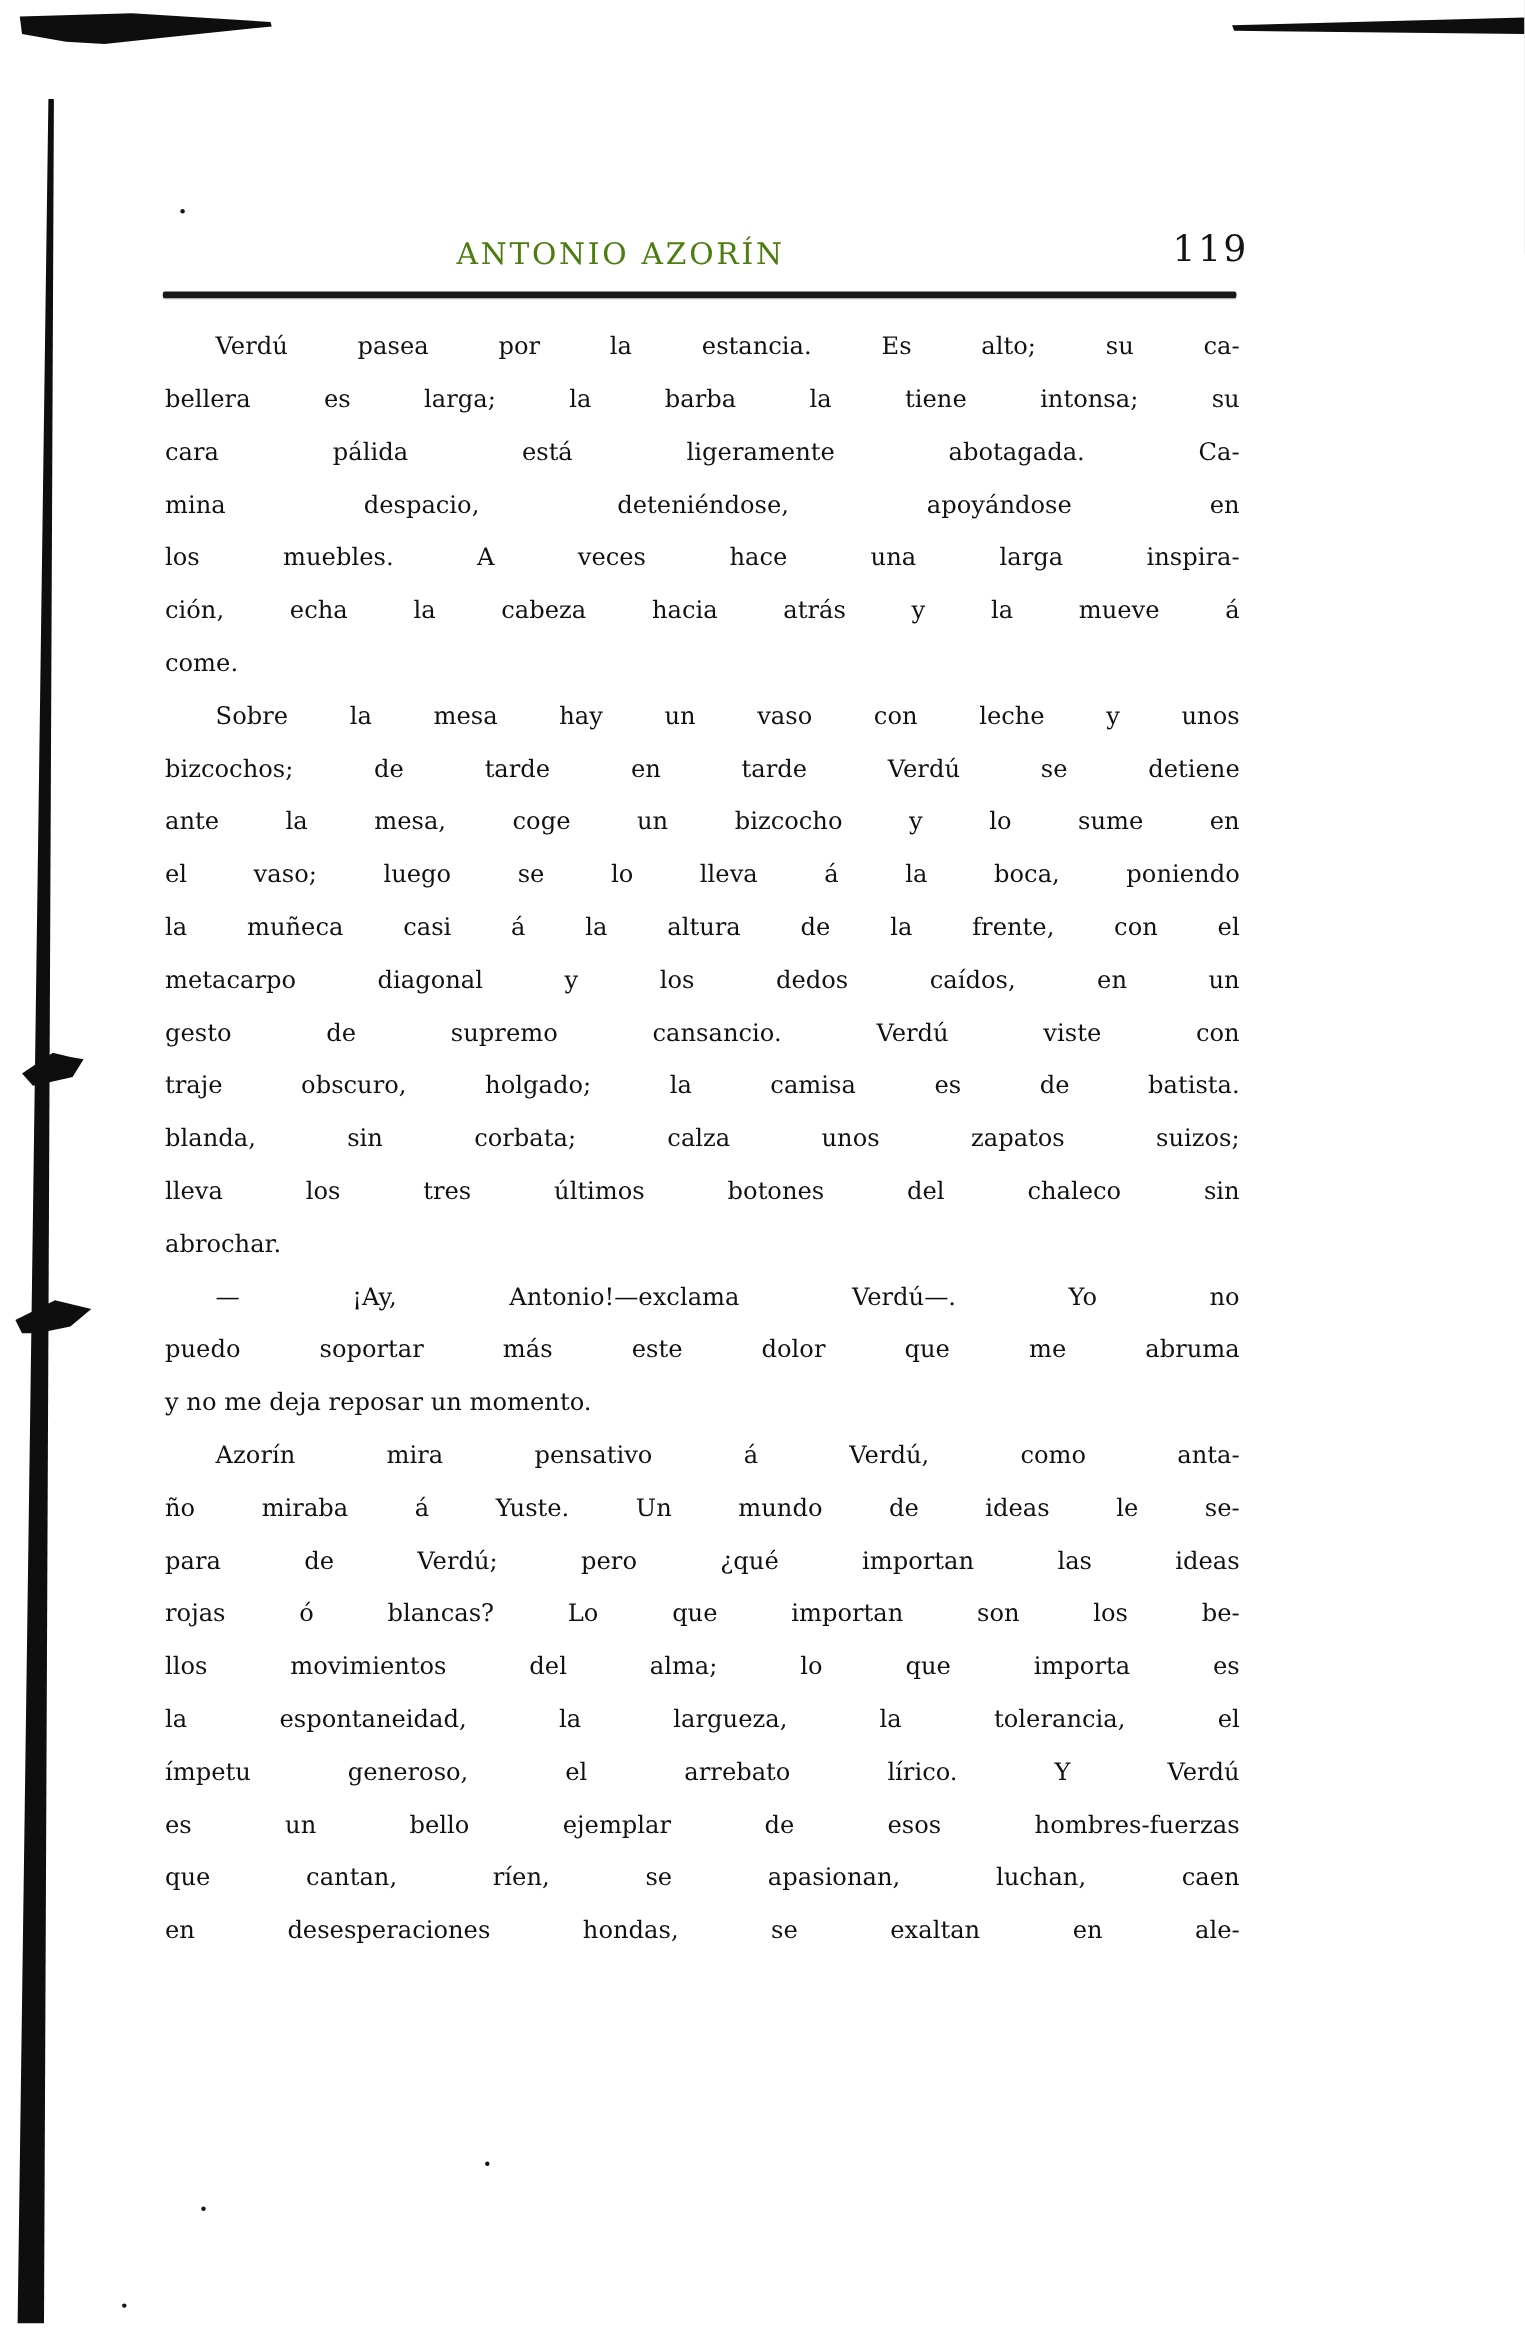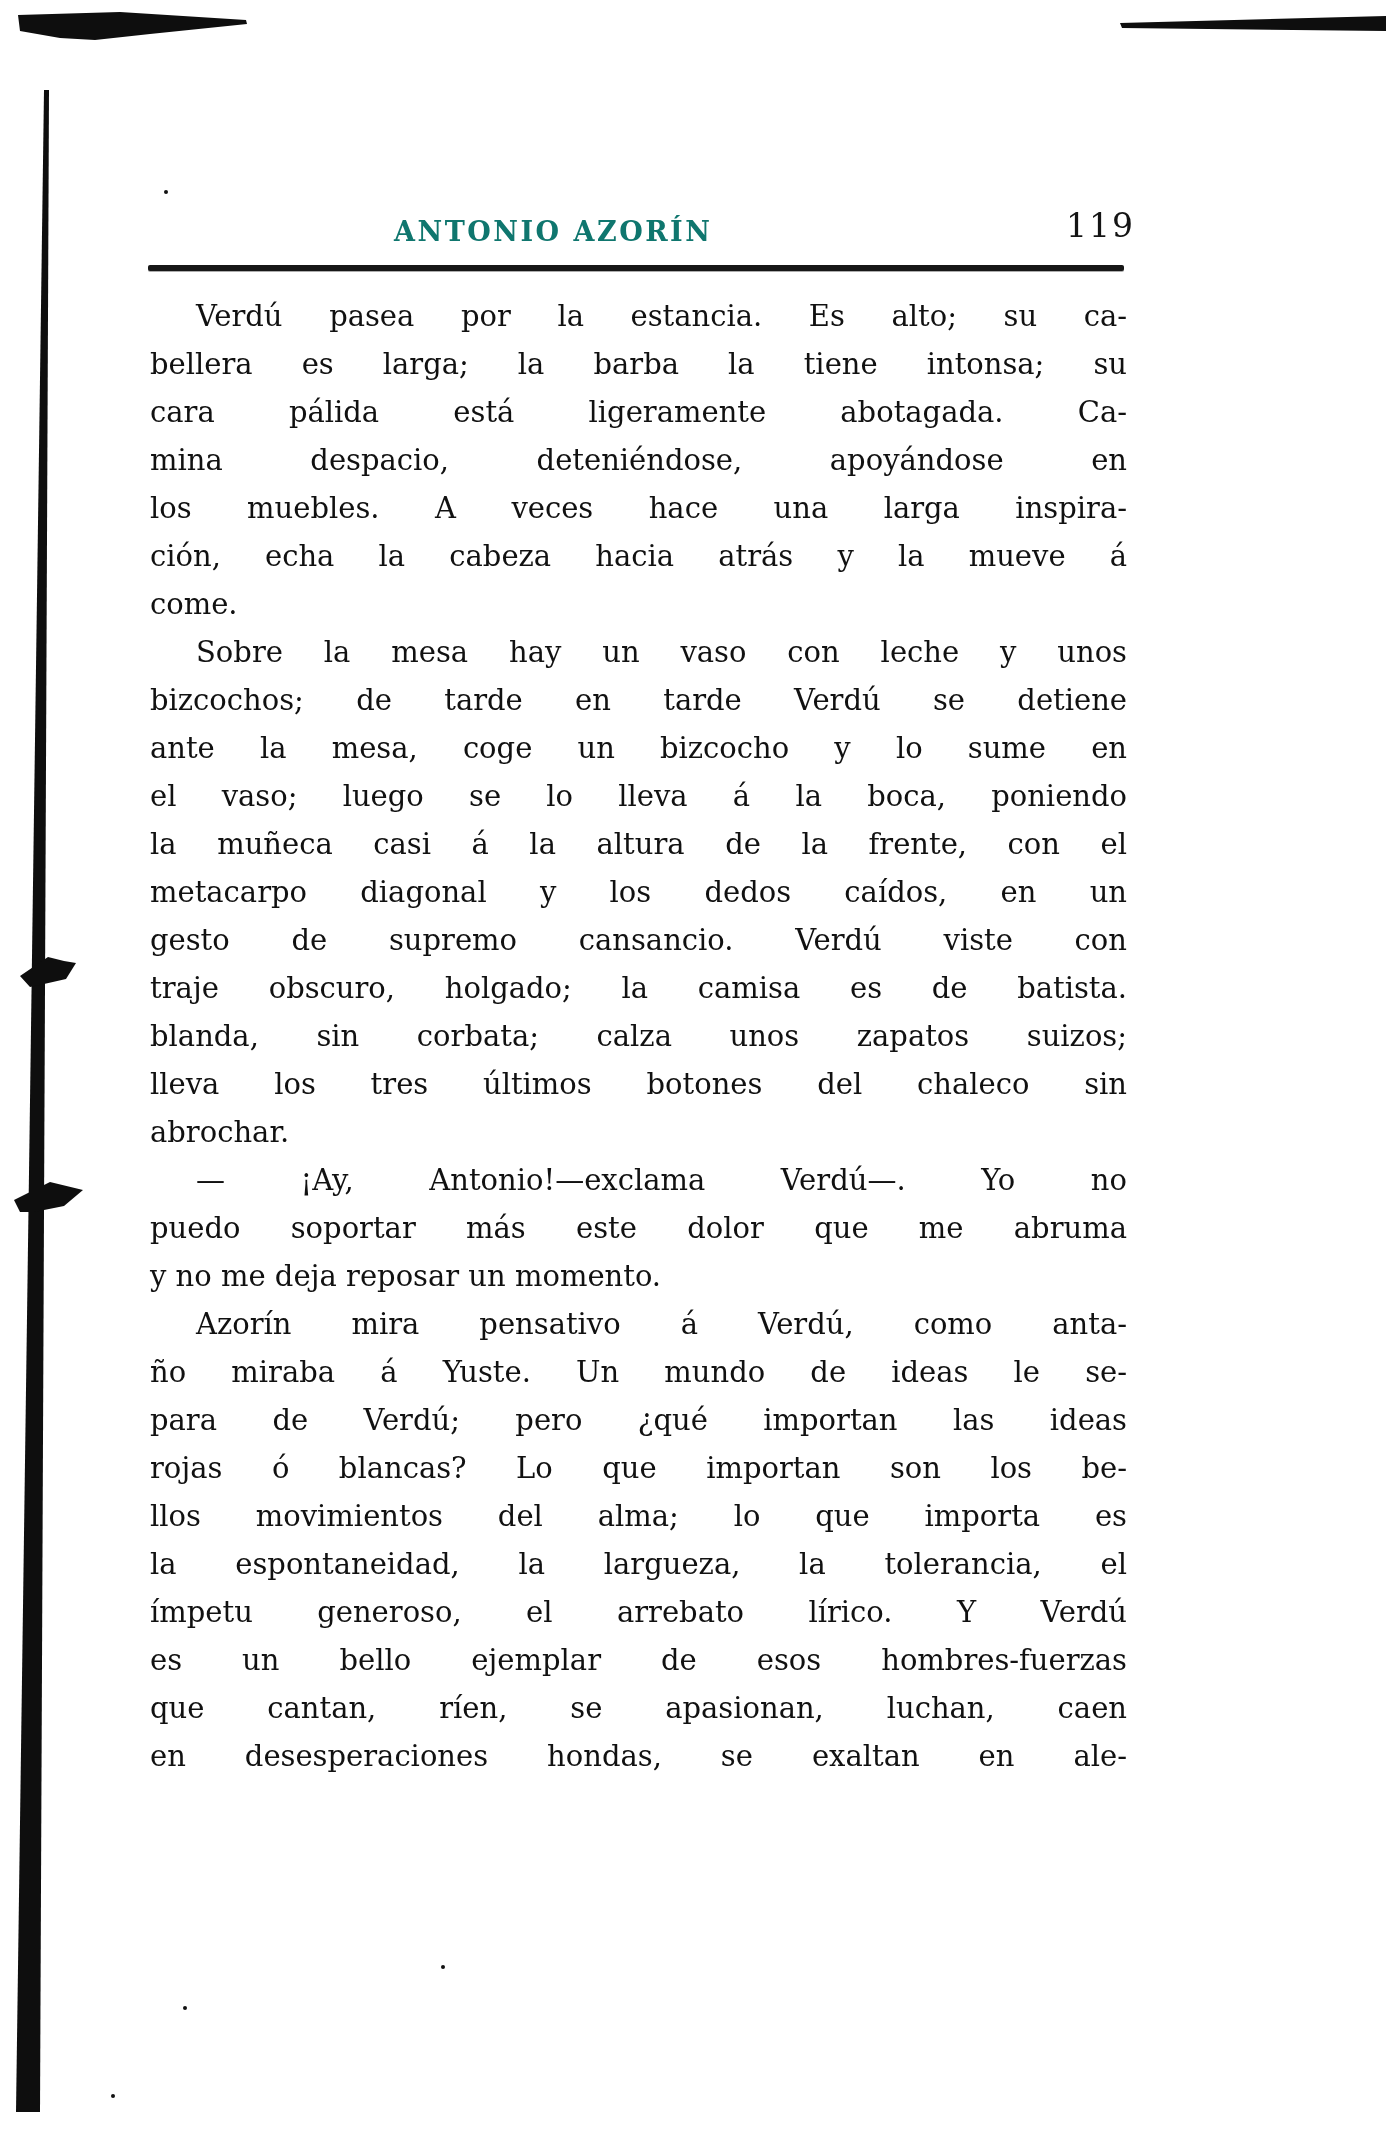--- a/index.html
+++ b/index.html
@@ -17,27 +17,26 @@
     inset: 0;
     pointer-events: none;
   }
   .running-header {
     position: absolute;
     top: 0; left: 0; right: 0;
     height: 260px;
   }
   .running-title {
     position: absolute;
-    left: 394px;
+    left: 415px;
     top: 216px;
     font-size: 27px;
     letter-spacing: 2.5px;
     white-space: nowrap;
-    color: #0f766e;
-    font-weight: bold;
+    color: #4d7c0f;
   }
   .page-number {
     position: absolute;
     left: 1066px;
     top: 206px;
     font-size: 33px;
     letter-spacing: 2px;
     color: #141414;
   }
   .header-rule {
@@ -48,21 +47,21 @@
     height: 6px;
     background: #171717;
     border-radius: 2px;
     box-shadow: 0 1px 0 rgba(20,20,20,.35);
   }
   .text-block {
     position: absolute;
     left: 150px;
     top: 292px;
     width: 977px;
-    font-size: 29px;
+    font-size: 22px;
   }
   .line {
     height: 48px;
     line-height: 48px;
     white-space: nowrap;
     text-align: justify;
     text-align-last: justify;
     text-justify: inter-word;
   }
   .line.indent { padding-left: 46px; }

